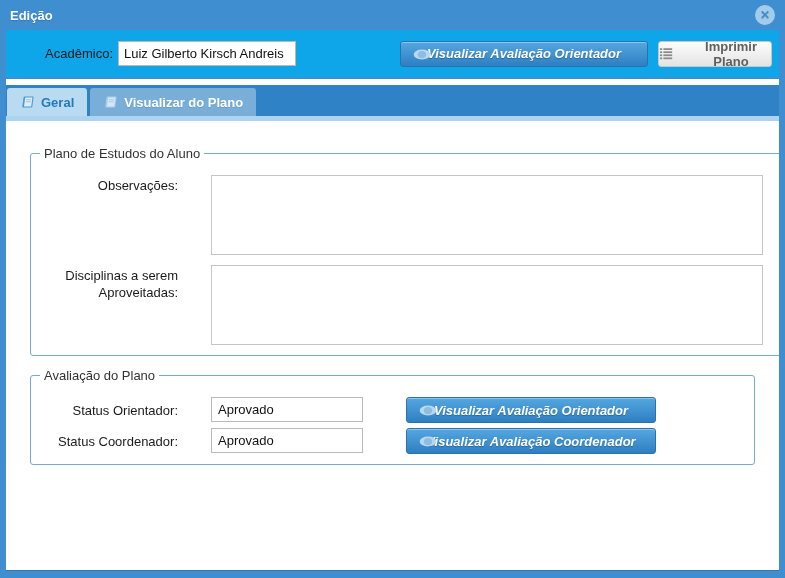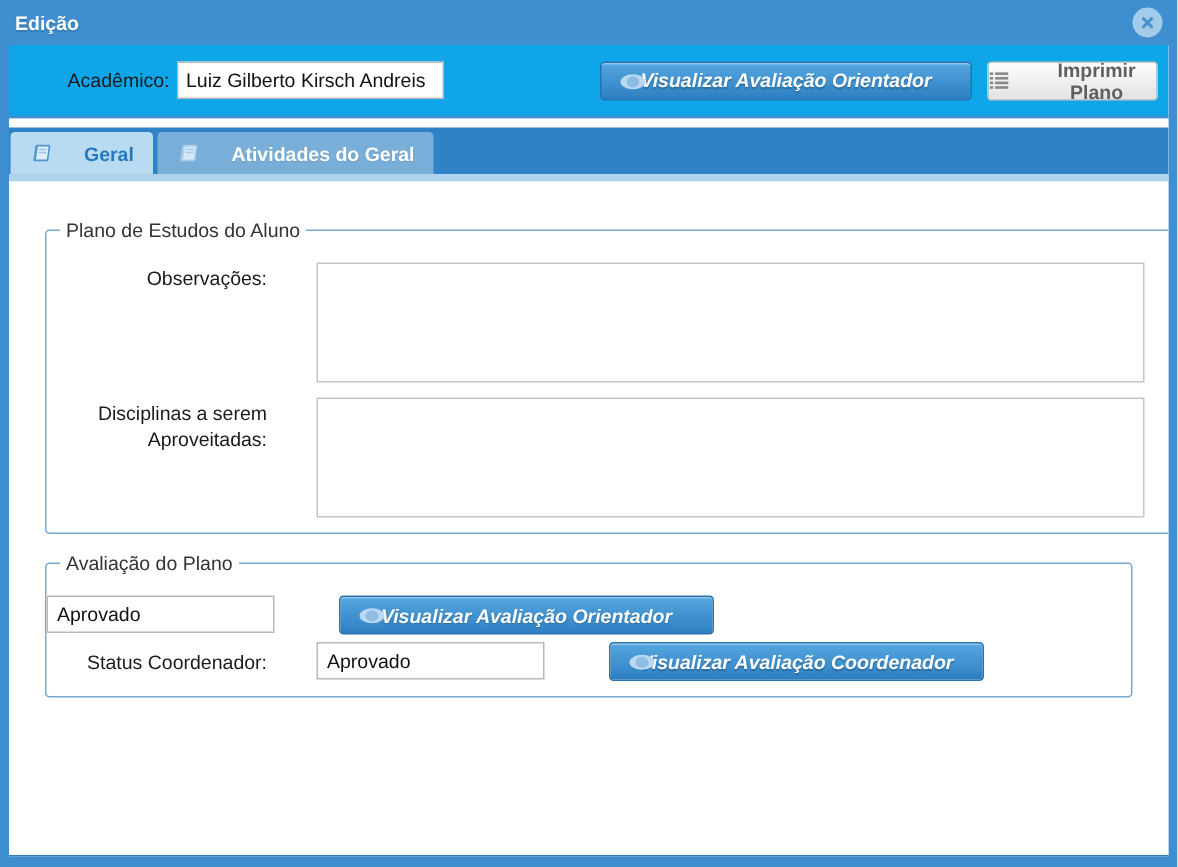--- a/index.html
+++ b/index.html
@@ -94,21 +94,21 @@
     display: flex; align-items: flex-end;
     padding-left: 1px;
   }
   .tab {
     height: 28px;
     margin-right: 3px;
     border-radius: 3px 3px 0 0;
     display: flex; align-items: center;
     padding: 0 13px;
     font-size: 13px; font-weight: bold;
-    cursor: pointer; gap: 21px;
+    cursor: pointer; gap: 6px;
   }
   .tab.active { background: #b9dbf2; color: #2478bd; }
   .tab.inactive { background: #79aed8; color: #ffffff; text-shadow: 0 1px 1px rgba(0,0,0,0.1); }
   .tab-underline { flex: 0 0 5px; background: #aed3ef; }
   
   .content {
     flex: 1; background: #ffffff;
     padding: 25px 24px 0 24px;
     overflow: hidden;
   }
@@ -203,21 +203,21 @@
       </div>
       <div class="tab inactive">
         <svg width="15" height="14" viewBox="0 0 15 14">
           <g transform="skewX(-8) translate(2.4,0)">
             <rect x="1.5" y="1.5" width="10" height="11" rx="1" fill="#a9cde9"></rect>
             <rect x="3.2" y="2.6" width="7.2" height="8.8" fill="#d4e7f6"></rect>
             <rect x="4.2" y="4.2" width="5.2" height="1" fill="#a9cde9"></rect>
             <rect x="4.2" y="6.2" width="5.2" height="1" fill="#a9cde9"></rect>
           </g>
         </svg>
-        <span>Atividades do Geral</span>
+        <span>Visualizar do Plano</span>
       </div>
     </div>
     <div class="tab-underline"></div>
 
     <div class="content">
 
       <fieldset>
         <legend>Plano de Estudos do Aluno</legend>
         <div class="frow">
           <label class="flabel">Observações:</label>
@@ -225,20 +225,21 @@
         </div>
         <div class="frow">
           <label class="flabel">Disciplinas a serem Aproveitadas:</label>
           <textarea class="farea" style=""></textarea>
         </div>
       </fieldset>
 
       <fieldset>
         <legend>Avaliação do Plano</legend>
         <div class="frow">
+          <label class="flabel vcenter">Status Orientador:</label>
           <input class="fstatus" type="text" value="Aprovado" style="">
           <button class="btn-blue">
             <svg class="eye" width="18" height="11" viewBox="0 0 18 11">
               <ellipse cx="9" cy="5.5" rx="8.3" ry="5" fill="#b9d8ef"></ellipse>
               <ellipse cx="9" cy="5.6" rx="4.2" ry="3.7" fill="#8fbce2"></ellipse>
             </svg>
             <span>Visualizar Avaliação Orientador</span>
           </button>
         </div>
         <div class="frow eval-row2">

